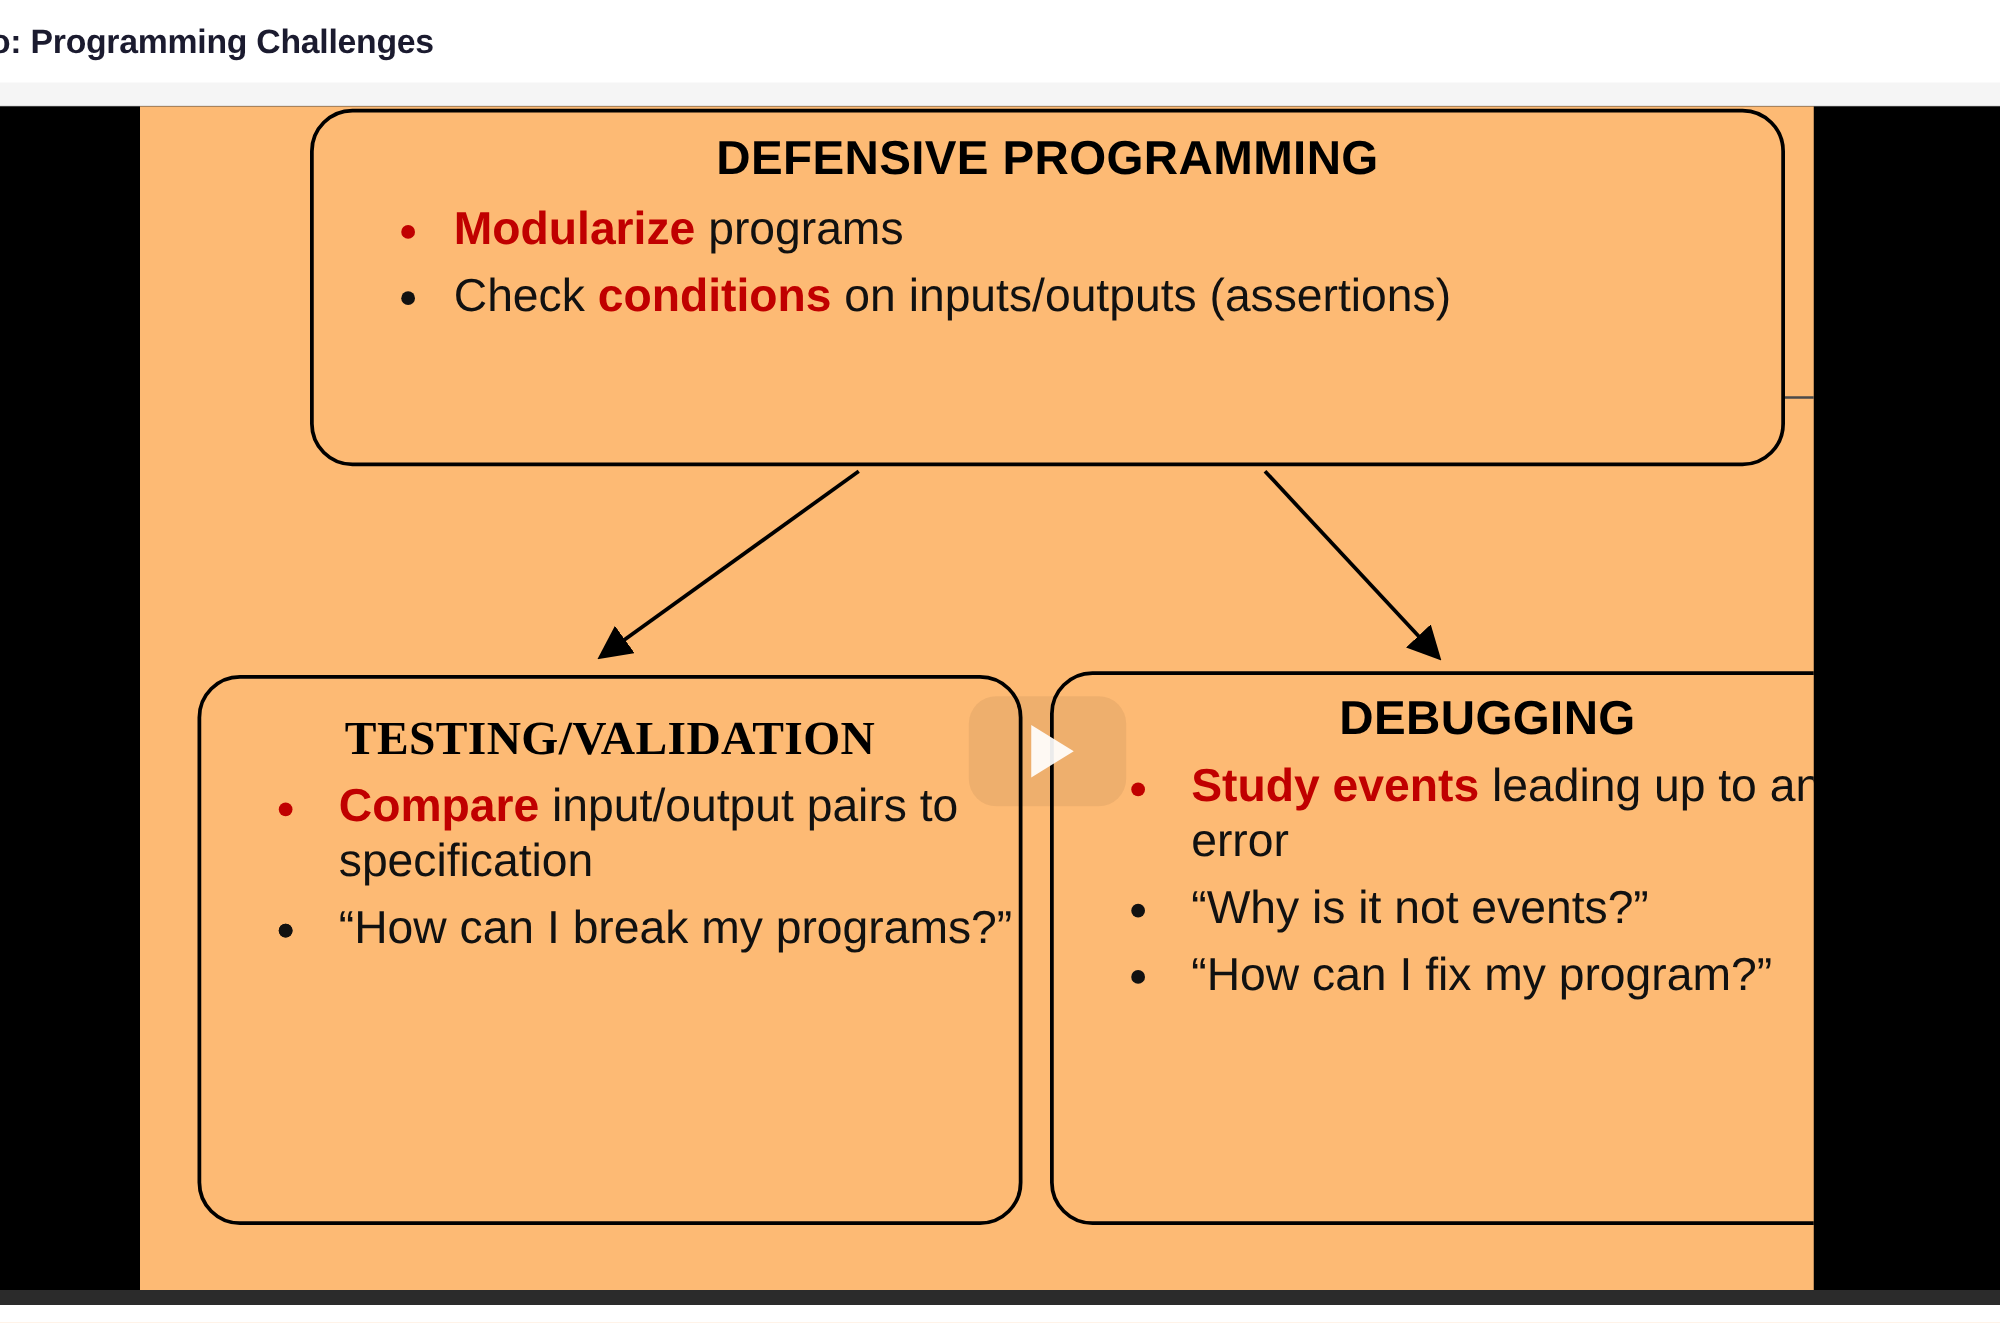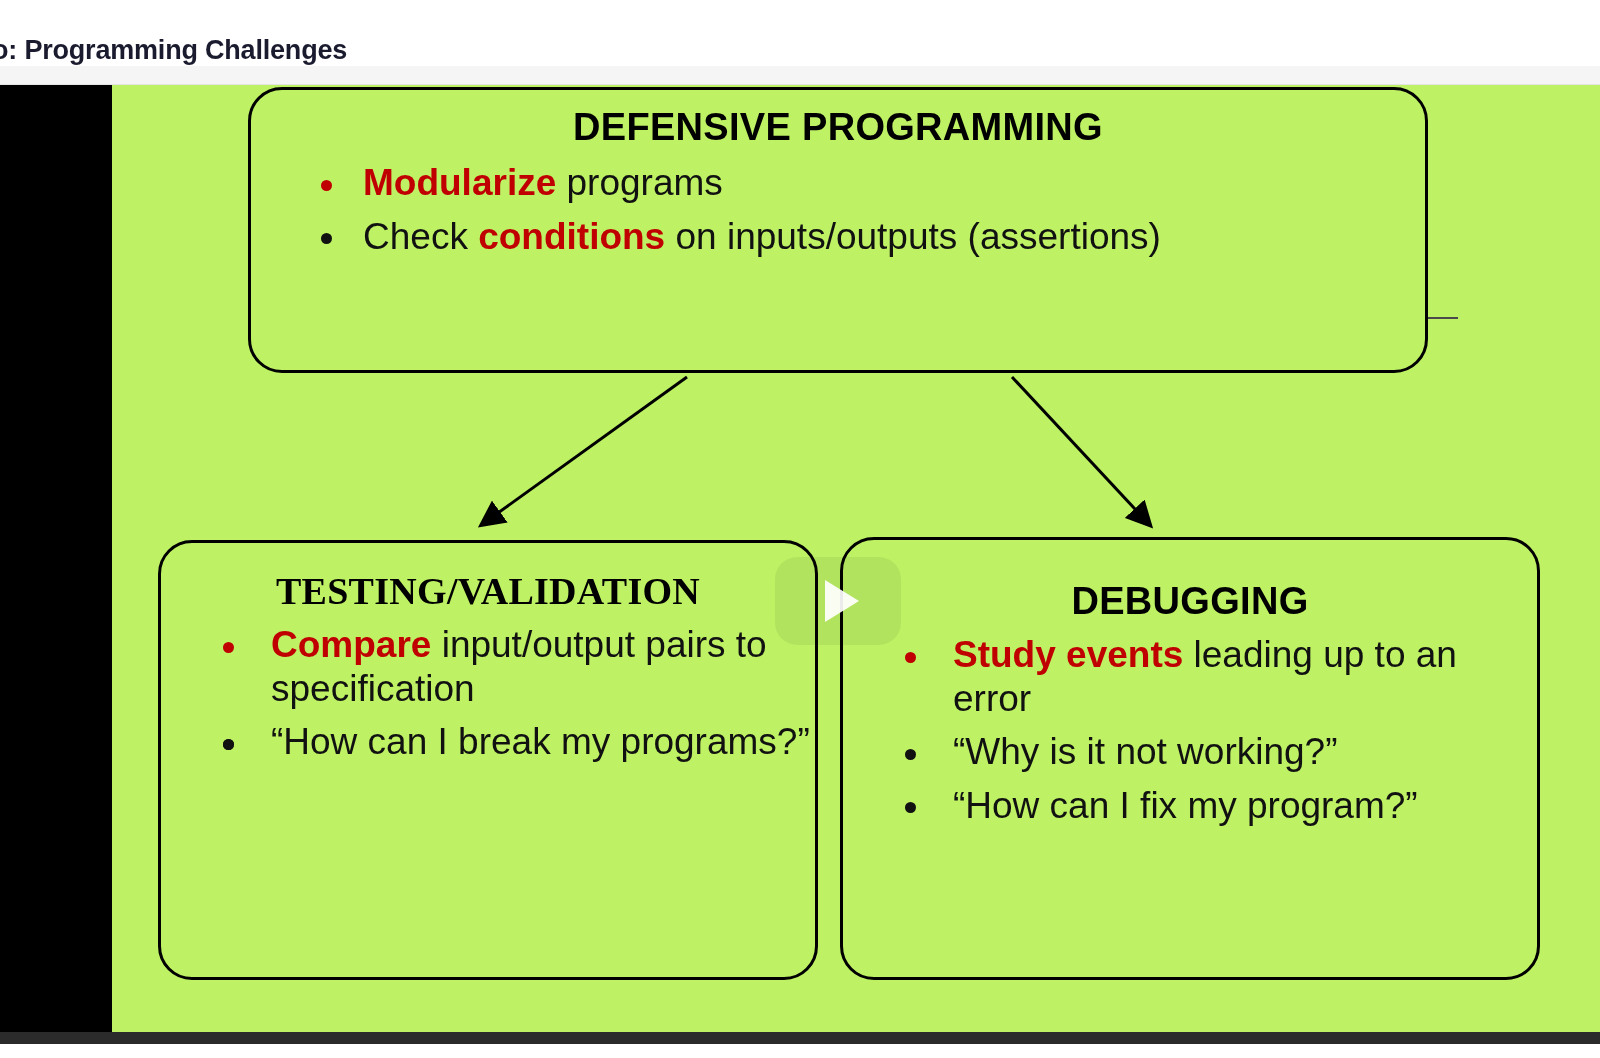--- a/index.html
+++ b/index.html
@@ -22,21 +22,21 @@
 
   
   .page-header {
     position: absolute;
     left: 0;
     top: 0;
     width: 1600px;
     height: 66px;
     background: #ffffff;
     display: flex;
-    align-items: flex-end;
+    align-items: center;
   }
   .page-header .title {
     font-size: 27px;
     font-weight: bold;
     color: #1b1b2f;
     letter-spacing: -0.2px;
     margin-left: -8px;
     white-space: nowrap;
   }
   .header-rule {
@@ -57,23 +57,23 @@
     width: 1600px;
     height: 950px;
     background: #000000;
     overflow: hidden;
   }
 
   .slide {
     position: absolute;
     left: 112px;
     top: 0px;
-    width: 1488px;
+    width: 1339px;
     height: 948px;
-    background: #bef264;
+    background: #fdba74;
     overflow: hidden;
   }
 
   .player-bottom-bar {
     position: absolute;
     left: 0;
     top: 1032px;
     width: 1600px;
     height: 12px;
     background: #2b2b2b;
@@ -120,21 +120,21 @@
   .box-title {
     text-align: center;
     font-size: 38px;
     font-weight: bold;
     color: #000000;
     font-family: "Liberation Sans", sans-serif;
     letter-spacing: 0.3px;
   }
   .box-top .box-title { margin-top: 16px; }
   .box-left .box-title { margin-top: 26px; font-family: Liberation Serif, serif; }
-  .box-right .box-title { margin-top: 40px; }
+  .box-right .box-title { margin-top: 14px; }
 
   ul.bullets {
     list-style: none;
     margin: 0;
     padding: 0;
   }
   ul.bullets li {
     position: relative;
     font-size: 37px;
     line-height: 1.18;
@@ -273,21 +273,21 @@
 
       <div class="box box-right">
         <div class="box-title">DEBUGGING</div>
         <ul class="bullets">
           <li class="red-dot">
             <span class="dot"></span>
             <span class="hl">Study events</span><span> leading up to an error</span>
           </li>
           <li>
             <span class="dot"></span>
-            <span>“Why is it not working?”</span>
+            <span>“Why is it not events?”</span>
           </li>
           <li>
             <span class="dot"></span>
             <span>“How can I fix my program?”</span>
           </li>
         </ul>
       </div>
 
       <div class="play-watermark">
         <div class="tri"></div>

